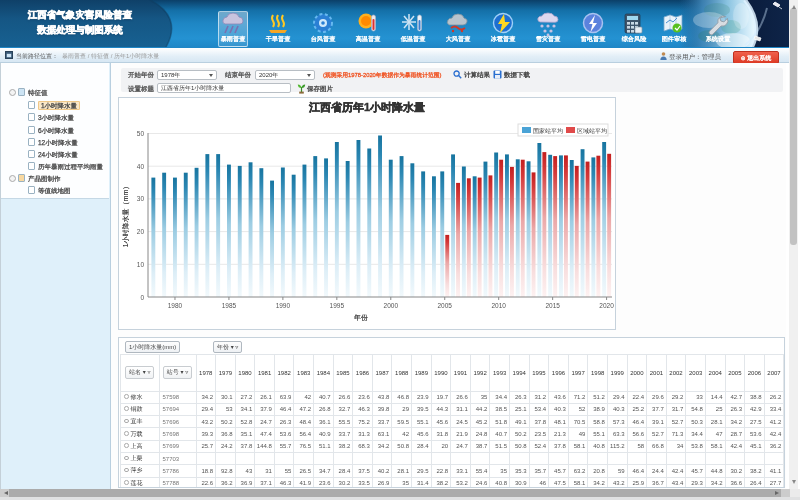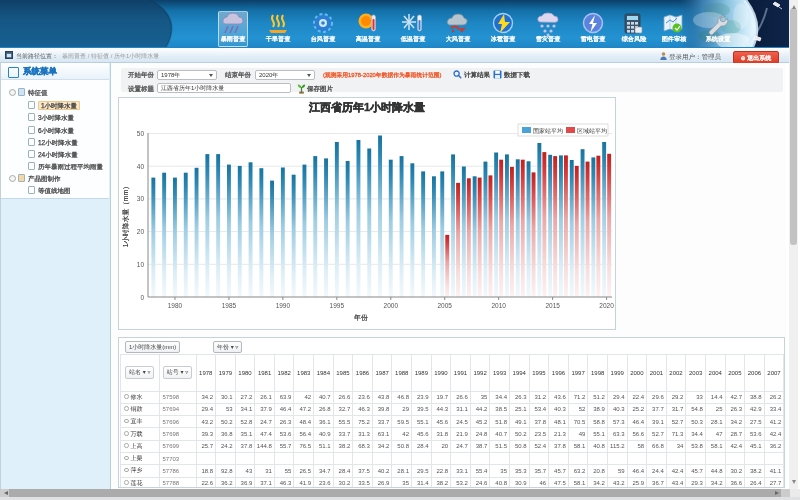--- a/index.html
+++ b/index.html
@@ -59,20 +59,21 @@
           <defs>
             <linearGradient id="wv" x1="0" y1="0" x2="0" y2="1">
               <stop offset="0" stop-color="#0f4068"></stop>
               <stop offset=".4" stop-color="#155684"></stop>
               <stop offset="1" stop-color="#176192"></stop>
             </linearGradient>
           </defs>
           <path d="M150 0 C170 10 178 26 166 47 L0 47 L0 0 Z" fill="url(#wv)"></path>
           <path d="M150 0 C170 10 178 26 166 47" fill="none" stroke="#0e3c5e" stroke-width="1.5" opacity=".5"></path>
         </svg></div>
+    <div id="htitle">江西省气象灾害风险普查<br>数据处理与制图系统</div>
     <div id="earthsvg"><svg width="110" height="47" viewBox="0 0 110 47">
           <defs>
             <linearGradient id="spc" x1="0" y1="0" x2="1" y2="0">
               <stop offset="0" stop-color="#0a1a38" stop-opacity="0"></stop>
               <stop offset=".35" stop-color="#0a1a38" stop-opacity=".8"></stop>
               <stop offset=".6" stop-color="#0a1c3c"></stop>
               <stop offset="1" stop-color="#0e2448"></stop>
             </linearGradient>
             <linearGradient id="eg" x1="0" y1="0" x2="1" y2="0">
               <stop offset="0" stop-color="#2a84c4" stop-opacity="0"></stop>
@@ -197,21 +198,20 @@
       <span class="bc" style="left:16px;color:#555">当前路径位置：</span>
       <span class="bc" style="left:62px;color:#999">暴雨普查 / 特征值 / 历年1小时降水量</span>
   </div>
   <div id="user"><svg width="7" height="8" viewBox="0 0 7 8" style="vertical-align:-1px">
         <circle cx="3.5" cy="2" r="1.8" fill="#c08a50"></circle>
         <path d="M0.3 8 Q0.5 4.5 3.5 4.5 Q6.5 4.5 6.7 8 z" fill="#4a7ab0"></path>
       </svg> 登录用户：管理员</div>
   <div id="logout">⊙ 退出系统</div>
   <div id="sidebar">
     <div id="sbtop">
-      <div id="sbhead">系统菜单</div>
     <div class="treerow" style="left:8px;top:25px"><span class="texp"></span><span class="tico" style="background:#cde4f4"></span>特征值</div>
         <div class="treerow" style="left:27px;top:38px"><span class="tico"></span><span class="tsel">1小时降水量</span></div>
         <div class="treerow" style="left:27px;top:50px"><span class="tico"></span>3小时降水量</div>
         <div class="treerow" style="left:27px;top:62.5px"><span class="tico"></span>6小时降水量</div>
         <div class="treerow" style="left:27px;top:75px"><span class="tico"></span>12小时降水量</div>
         <div class="treerow" style="left:27px;top:87px"><span class="tico"></span>24小时降水量</div>
         <div class="treerow" style="left:27px;top:99px"><span class="tico"></span>历年暴雨过程平均雨量</div>
         <div class="treerow" style="left:8px;top:111px"><span class="texp"></span><span class="tico" style="background:#f8d8a0"></span>产品图制作</div>
         <div class="treerow" style="left:27px;top:123px"><span class="tico"></span>等值线地图</div>
       </div>

